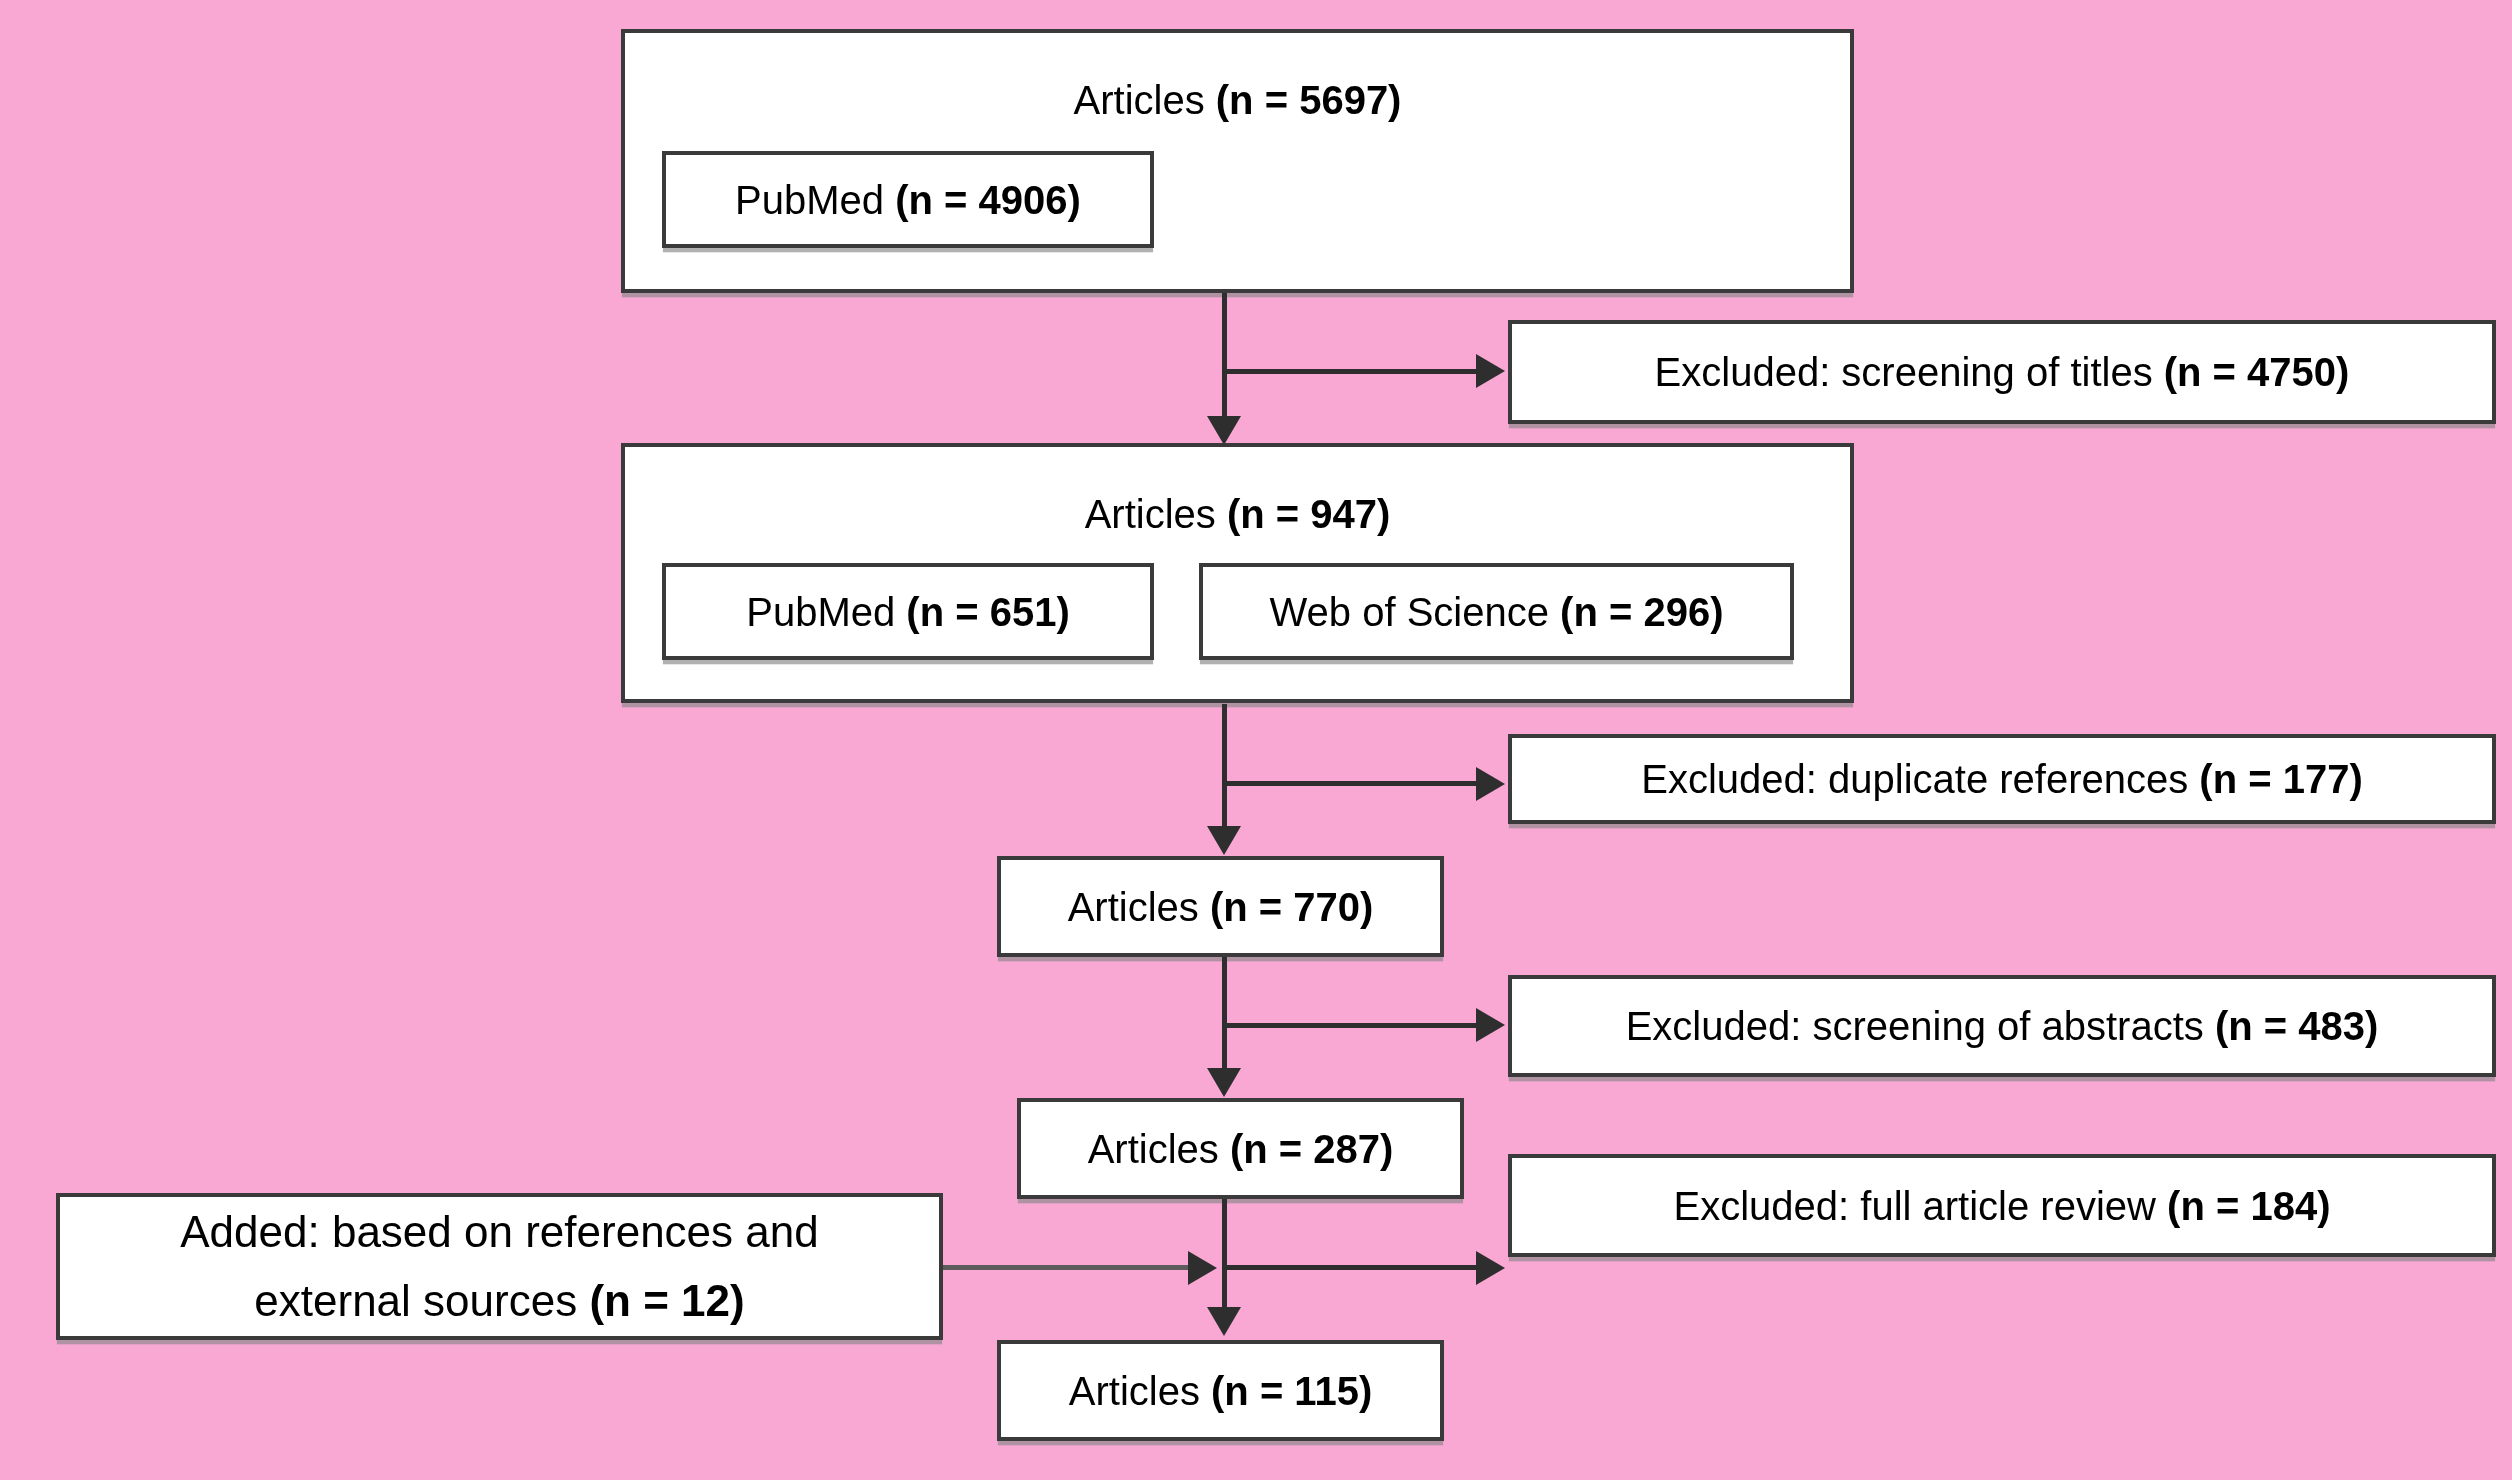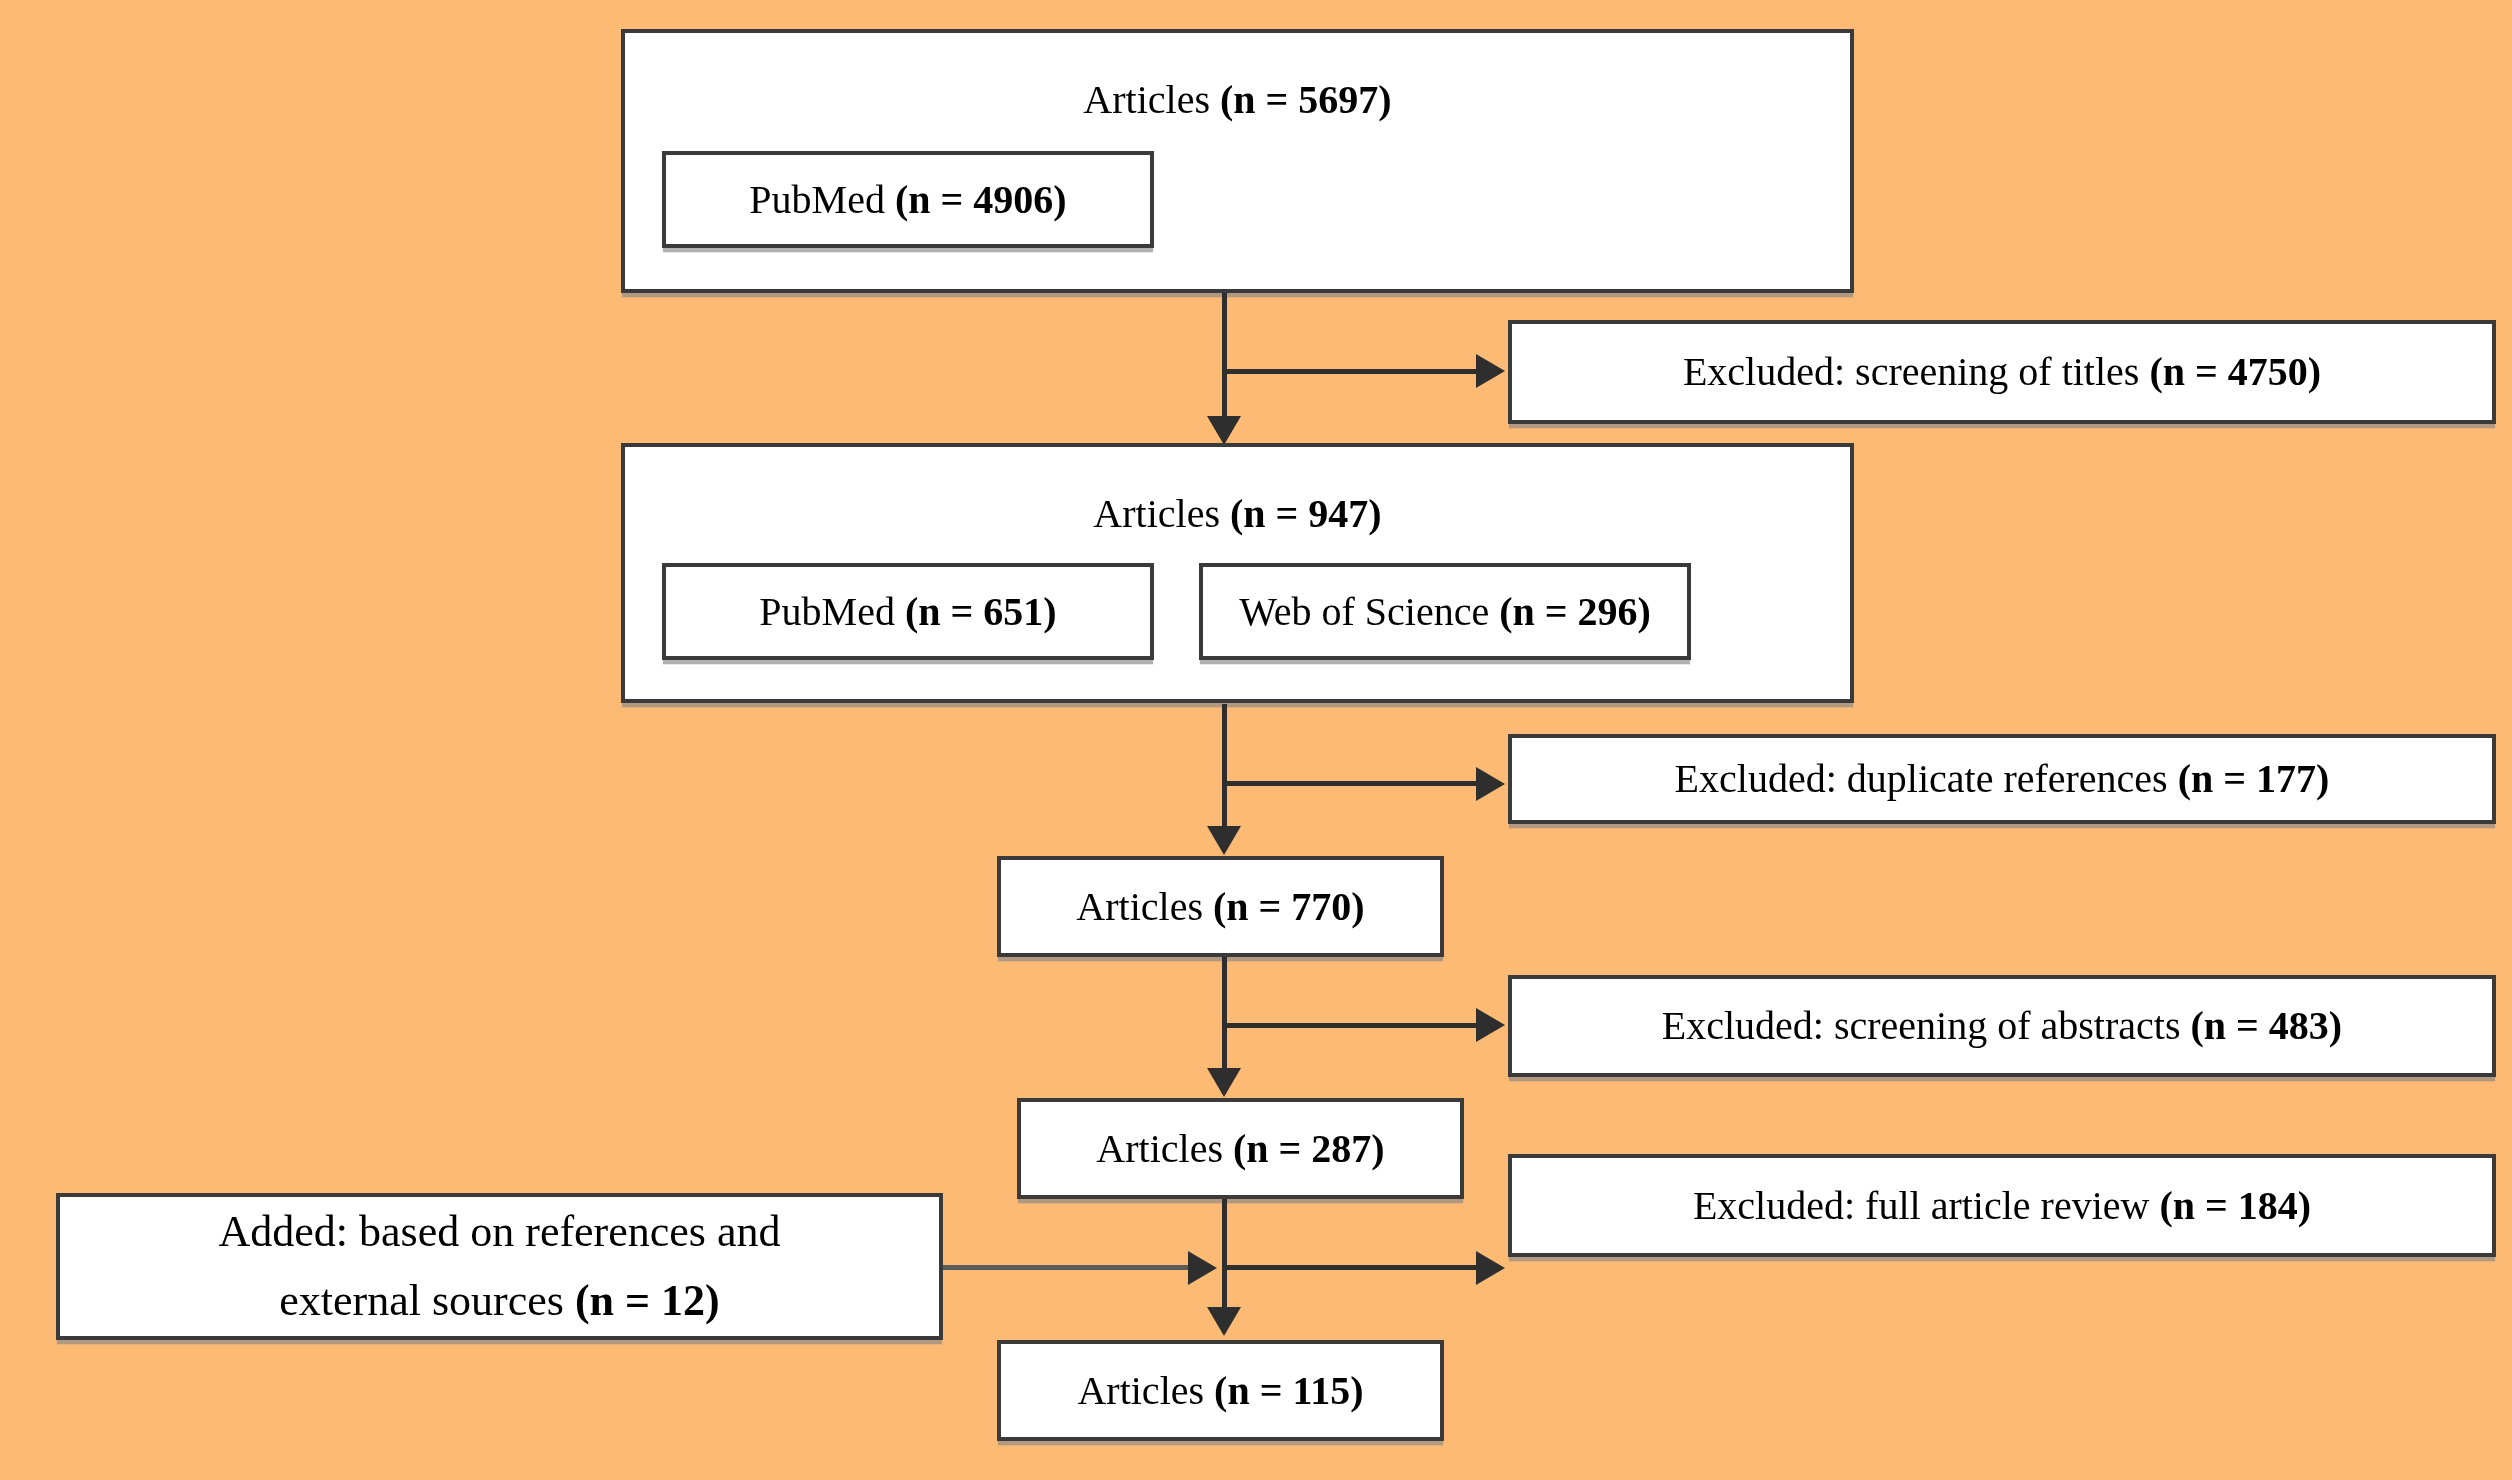--- a/index.html
+++ b/index.html
@@ -12,22 +12,21 @@
     width: 2512px;
     height: 1481px;
     overflow: hidden;
     font-family: "Liberation Sans", sans-serif;
     color: #000000;
   }
   .canvas {
     position: relative;
     width: 2512px;
     height: 1481px;
-    background: #fdba74;
-    font-family: Liberation Serif, serif;
+    background: #f9a8d4;
   }
   .box {
     position: absolute;
     box-sizing: border-box;
     border: 4.3px solid #3a3a3a;
     background: #ffffff;
     box-shadow: 0 5.2px 0 -0.9px rgba(135,135,135,0.65);
   }
   .flex-center {
     display: flex;
@@ -122,21 +121,21 @@
     <div class="big-title label-text">
       <span>Articles</span>
       <span class="count">(n = 947)</span>
     </div>
     <div class="box flex-center" style="left:37px; top:116px; width:492px; height:97px;">
       <div class="label-text">
         <span>PubMed</span>
         <span class="count">(n = 651)</span>
       </div>
     </div>
-    <div class="box flex-center" style="left:574px; top:116px; width:492px; height:97px;">
+    <div class="box flex-center" style="left:574px; top:116px; width:595px; height:97px;">
       <div class="label-text">
         <span>Web of Science</span>
         <span class="count">(n = 296)</span>
       </div>
     </div>
   </div>
 
   <div class="vline" style="left:1222px; top:704px; height:124px;"></div>
   <div class="arrow-down" style="left:1207px; top:826px;"></div>
 

